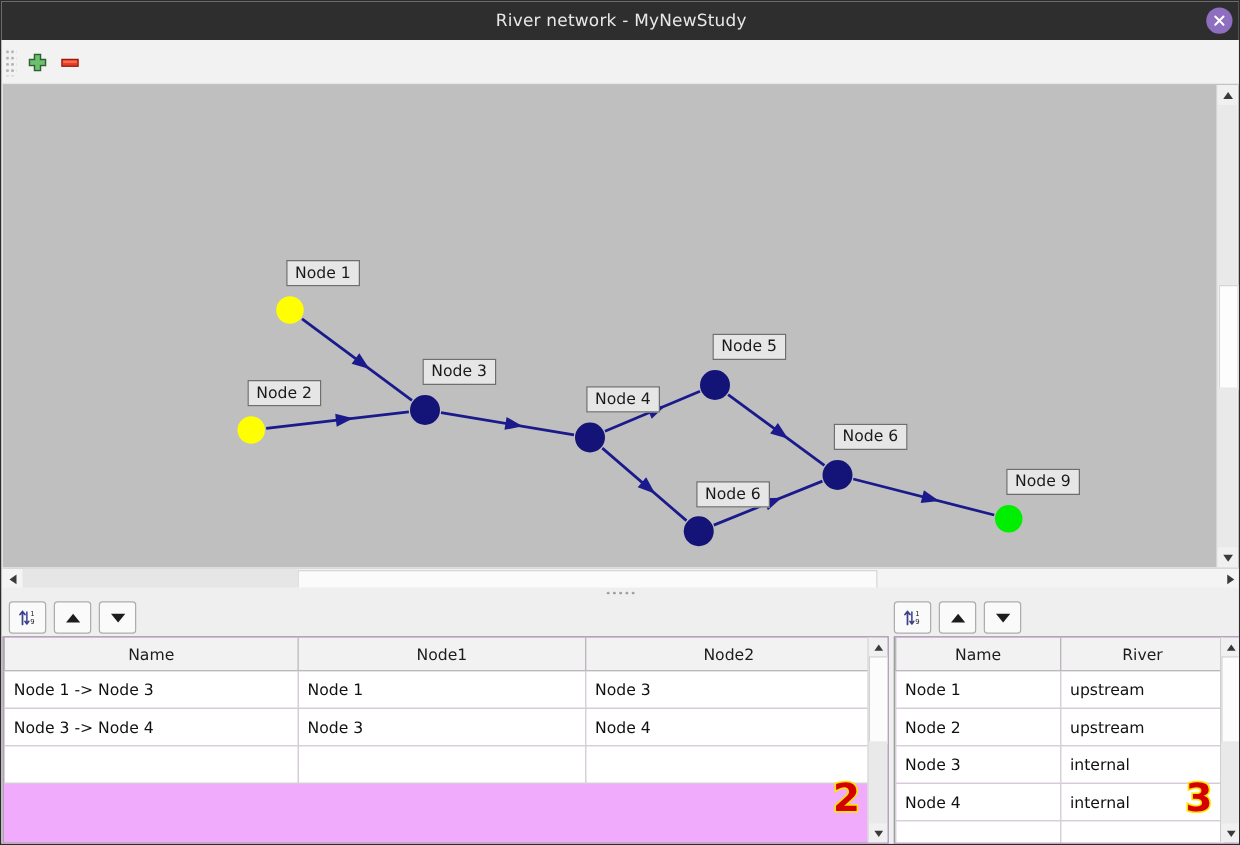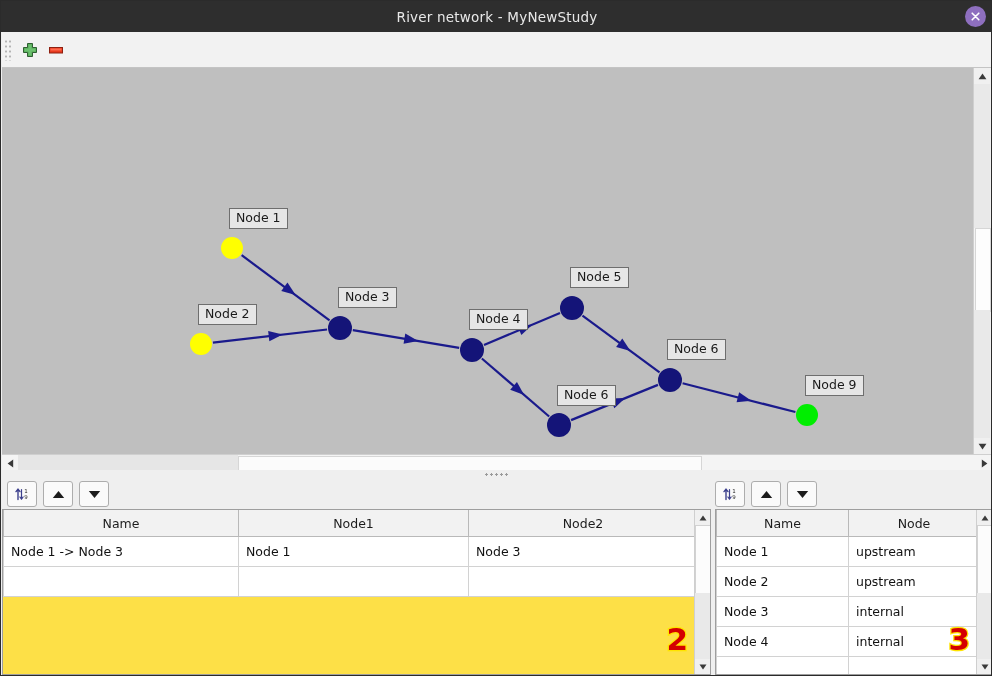--- a/index.html
+++ b/index.html
@@ -71,21 +71,21 @@
   
   .bottom{position:absolute;left:1px;top:478px;width:990px;height:196px;background:#efefef;}
 
   .btoolbar{position:absolute;top:0;height:30px;display:flex;align-items:center;gap:6px;}
   .btoolbar.left{left:5px;}
   .btoolbar.right{left:713px;}
   .sbtn{width:28px;height:24px;background:#fafafa;border:1px solid #adadad;border-radius:3px;
         display:flex;align-items:center;justify-content:center;cursor:pointer;}
   .sbtn svg{display:block;}
 
-  .panel{position:absolute;top:30px;background:#fde047;border:1px solid #9e9e9e;
+  .panel{position:absolute;top:30px;background:#f0abfc;border:1px solid #9e9e9e;
          overflow:hidden;box-sizing:border-box;}
   .panel.left{left:0;width:709px;height:166px;}
   .panel.right{left:713px;width:278px;height:166px;}
 
   table.grid{border-collapse:collapse;table-layout:fixed;width:100%;}
   table.grid th{background:#f2f2f2;border:1px solid #b9b9b9;border-top:none;
                 font-size:12.5px;font-weight:normal;color:#1c1c1c;height:24px;
                 text-align:center;cursor:pointer;}
   table.grid td{border:1px solid #d2d2d2;font-size:12.5px;color:#111;height:29px;
                 padding:0 0 0 7px;text-align:left;background:#fff;white-space:nowrap;
@@ -295,20 +295,25 @@
                 <th>Node2</th>
               </tr>
             </thead>
           <tbody id="links-body">
               <tr>
                 <td>Node 1 -&gt; Node 3</td>
                 <td>Node 1</td>
                 <td>Node 3</td>
               </tr>
               <tr>
+                <td>Node 3 -&gt; Node 4</td>
+                <td>Node 3</td>
+                <td>Node 4</td>
+              </tr>
+              <tr>
                 <td></td>
                 <td></td>
                 <td></td>
               </tr>
             </tbody>
         </table>
       </div>
       <div class="overlay-num" style="right:22px;top:111px;">2</div>
       <div class="vscroll-tbl">
         <div class="sb-arrow up">
@@ -329,21 +334,21 @@
     <div class="panel right">
       <div style="position:absolute;left:0;top:0;width:263px;height:100%;overflow:hidden;">
         <table class="grid" id="nodes-table">
           <colgroup>
               <col style="width:132px">
               <col style="width:131px">
             </colgroup>
           <thead>
               <tr id="nodes-head">
                 <th>Name</th>
-                <th>Node</th>
+                <th>River</th>
               </tr>
             </thead>
           <tbody id="nodes-body">
               <tr>
                 <td>Node 1</td>
                 <td>upstream</td>
               </tr>
               <tr>
                 <td>Node 2</td>
                 <td>upstream</td>

